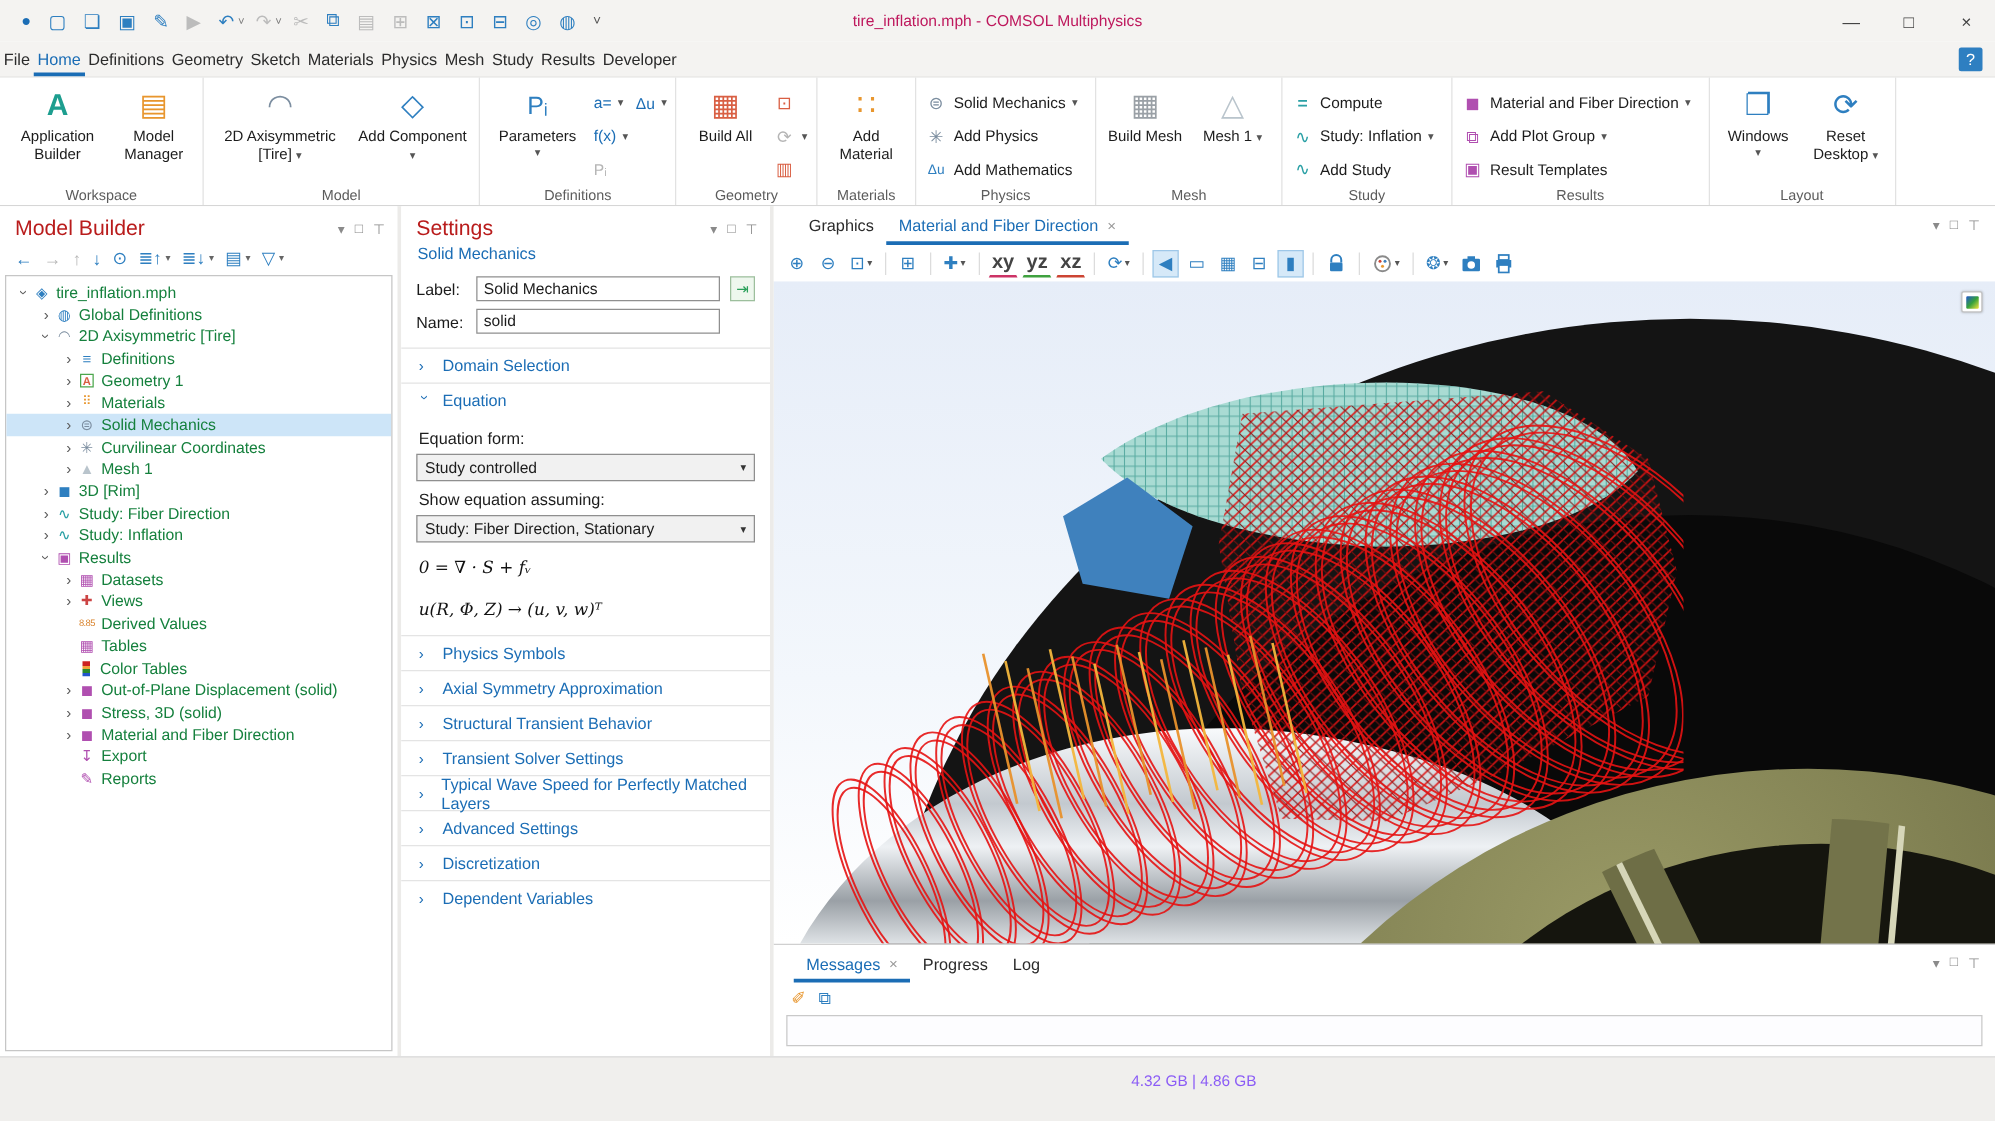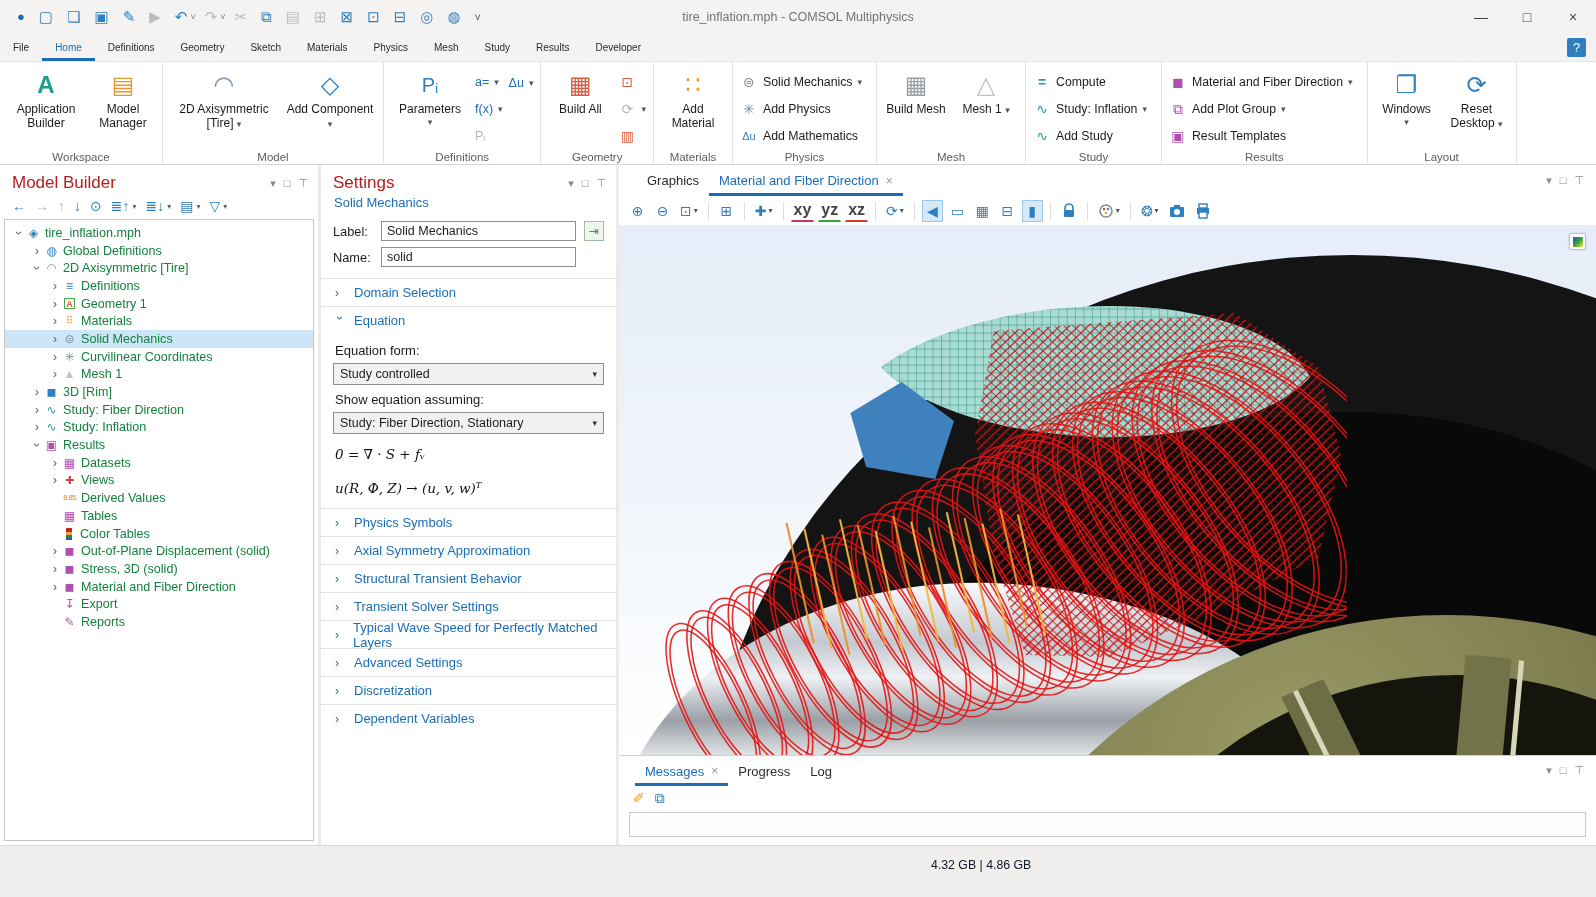--- a/index.html
+++ b/index.html
@@ -4,26 +4,26 @@
 <style>
 html,body{margin:0;padding:0;width:1596px;height:897px;overflow:hidden;
  font-family:"Liberation Sans","DejaVu Sans",sans-serif;font-size:13px;color:#1c1c1c;background:#fff;}
 *{box-sizing:border-box}
 
 .titlebar{height:33px;background:#f4f3f1;display:flex;align-items:center;padding-left:10px;position:relative}
 .qi{font-size:15px;color:#2e7fc0;margin:0 7px;cursor:default}
 .qi.dis{color:#bcbcbc}
 .qi.logo{color:#1b6db5;font-size:13px}
 .qc{font-size:9px;color:#777;margin-left:-4px;margin-right:2px}
-.wtitle{position:absolute;left:50%;transform:translateX(-50%);font-size:12.5px;color:#737373}
+.wtitle{position:absolute;left:50%;transform:translateX(-50%);font-size:12.5px;color:#be185d}
 .wbtns{position:absolute;right:0;top:0;height:33px;display:flex}
 .wb{width:46px;height:33px;display:flex;align-items:center;justify-content:center;color:#444;font-size:14px}
 
 .menubar{height:29px;background:#f4f3f1;display:flex;align-items:stretch;position:relative;border-bottom:1px solid #e8e7e5}
-.mtab{padding:0 13px;display:flex;align-items:center;font-size:10px;color:#2b2b2b}
+.mtab{padding:0 3px;display:flex;align-items:center;font-size:13px;color:#2b2b2b}
 .mtab.act{color:#1b6db5;border-bottom:3px solid #1b6db5;padding-top:3px}
 .helpbtn{position:absolute;right:10px;top:5px;width:19px;height:19px;background:#2e7fc1;color:#fff;
  display:flex;align-items:center;justify-content:center;font-size:13px;border-radius:2px}
 
 .ribbon{height:103px;background:#fff;border-bottom:1px solid #d6d6d6;display:flex}
 .rgroup{position:relative;border-right:1px solid #e2e2e2;padding:5px 7px 17px 7px;display:flex;gap:6px}
 .glabel{position:absolute;bottom:1px;left:0;right:0;text-align:center;font-size:11.5px;color:#5c5c5c}
 .bb{width:78px;display:flex;flex-direction:column;align-items:center;justify-content:flex-start;padding-top:2px;cursor:default}
 .bb.narrow{width:64px}
 .bi{font-size:24px;line-height:32px;height:34px}
@@ -118,21 +118,21 @@
 .mtb.act{color:#1b6db5;border-bottom:3px solid #1b6db5;padding-top:3px}
 .mtabicons{position:absolute;right:12px;top:8px;display:flex;gap:8px;color:#8a8a8a;font-size:11px}
 .mtools{height:24px;display:flex;align-items:center;gap:10px;padding:0 14px;font-size:14px}
 .outbox{flex:1;margin:2px 10px 8px 10px;border:1px solid #c9c9c9;background:#fdfdff;font-size:12px;padding:2px 5px;color:#333}
 
 .fiber{fill:none;stroke:#e51313;stroke-width:1.5;opacity:.9}
 .yl{stroke-width:2;opacity:.95;fill:none}
 .yl.a{stroke:#f3b63c}.yl.b{stroke:#e8912b}
 
 .statusbar{height:52px;background:#f0efed;border-top:1px solid #dadada;position:relative}
-.mem{position:absolute;left:931px;top:12px;font-size:12.3px;color:#0f172a}
+.mem{position:absolute;left:905px;top:12px;font-size:12.3px;color:#8b5cf6}
 .micon{width:16px;height:16px;display:inline-block}
 </style>
 </head>
 <body>
 
 <div class="titlebar" data-name="title-bar">
   <span class="qi logo" data-name="comsol-logo-icon">●</span>
   <span class="qi" data-name="new-file-icon">▢</span>
   <span class="qi" data-name="open-file-icon">❏</span>
   <span class="qi" data-name="save-icon">▣</span>

